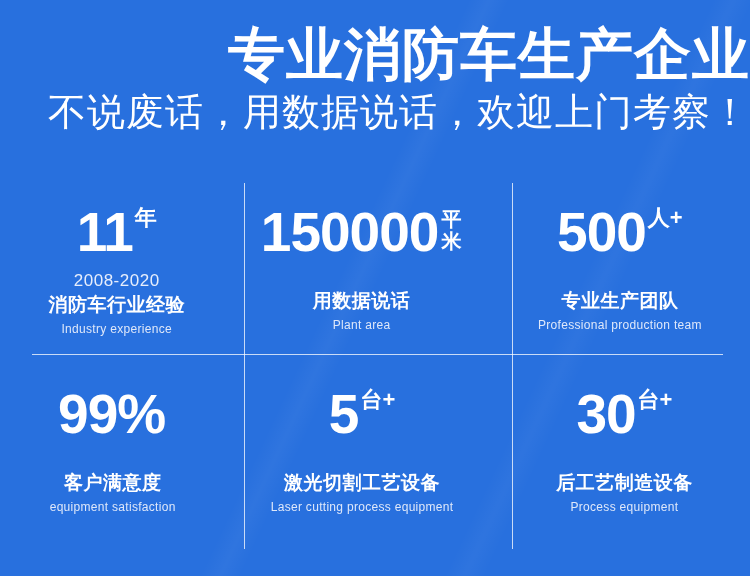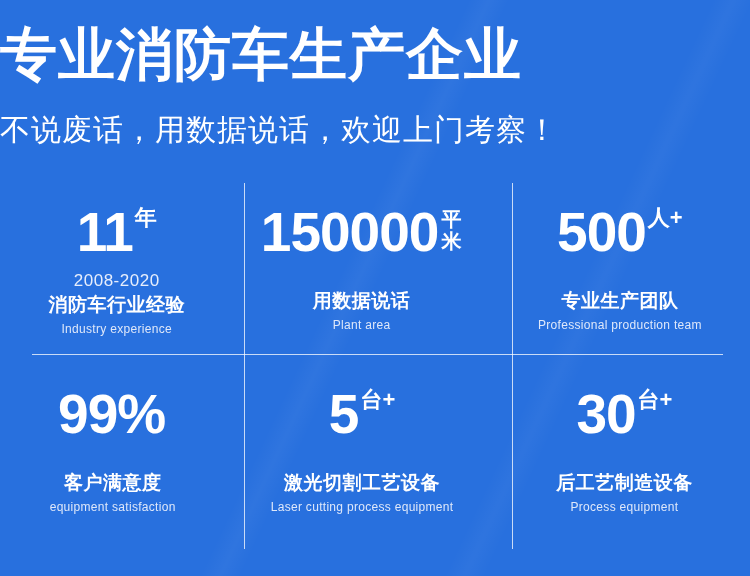--- a/index.html
+++ b/index.html
@@ -26,37 +26,37 @@
     left: 0; top: 0; right: 0; bottom: 0;
     background:
       linear-gradient(115deg, rgba(255,255,255,0.00) 46%, rgba(255,255,255,0.035) 48%, rgba(255,255,255,0.00) 50%),
       linear-gradient(115deg, rgba(255,255,255,0.00) 70%, rgba(255,255,255,0.03) 72%, rgba(255,255,255,0.00) 74%);
     pointer-events: none;
   }
 
   .header {
     position: relative;
     padding-top: 22px;
-    text-align: left;
+    text-align: right;
   }
   .title {
     color: #ffffff;
     font-size: 57px;
     line-height: 64px;
     font-weight: 700;
     letter-spacing: 1px;
     white-space: nowrap;
   }
   .subtitle {
     color: #ffffff;
-    font-size: 30px;
+    font-size: 38px;
     line-height: 40px;
     font-weight: 500;
     letter-spacing: 1px;
-    margin-top: 24px;
+    margin-top: 6px;
     white-space: nowrap;
   }
 
   .grid {
     position: absolute;
     left: 0;
     top: 178px;
     width: 750px;
     height: 378px;
   }

